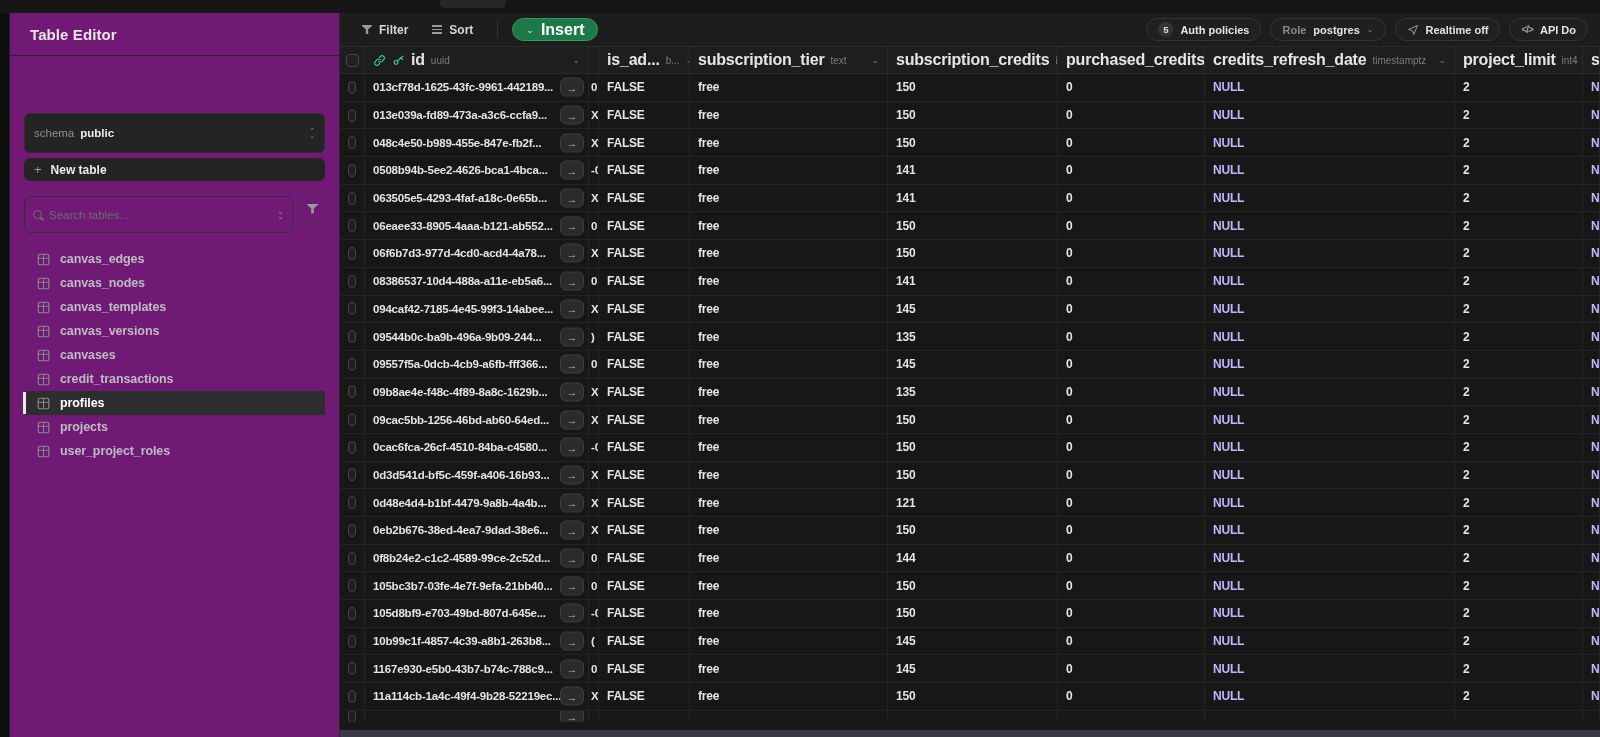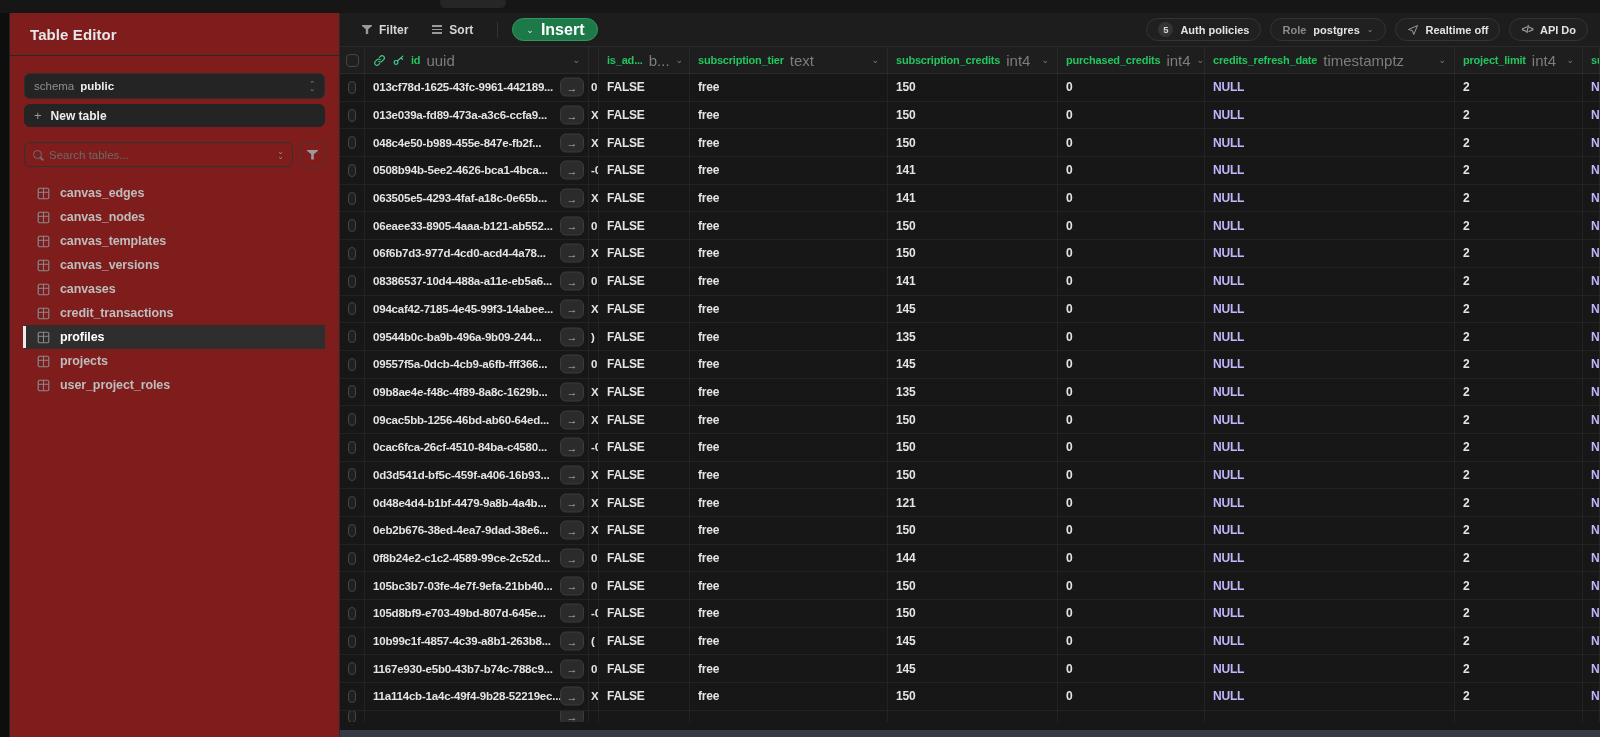--- a/index.html
+++ b/index.html
@@ -4,35 +4,35 @@
 <style>
   * { box-sizing: border-box; margin: 0; padding: 0; }
   html,body { width:1600px; height:737px; overflow:hidden; background:#161616;
     font-family:"Liberation Sans", sans-serif; color:#e6e6e6; }
   .topstrip { position:relative; height:13px; background:#161616; }
   .toppill { position:absolute; left:440px; top:-3px; width:66px; height:11px;
     background:#262626; border-radius:7px; }
   .frame { display:flex; height:724px; }
   .rail { width:10px; background:#0e0e0e; border-right:1px solid #232323; }
   
-  .sidebar { width:330px; background:#7f1d1d; border-right:1px solid #2a2a2b; display:flex; flex-direction:column; }
+  .sidebar { width:330px; background:#701a75; border-right:1px solid #2a2a2b; display:flex; flex-direction:column;gap:40px; }
   .side-head { padding:13px 20px 12px; border-bottom:1px solid #282829; }
   .side-title { font-size:15px; font-weight:700; letter-spacing:.1px; }
   .side-body { padding:17px 14px 0; }
-  .schema-select { height:26px; background:#242425; border:1px solid #2e2e2f; border-radius:6px;
+  .schema-select { height:40px; background:#242425; border:1px solid #2e2e2f; border-radius:6px;
     display:flex; align-items:center; gap:6px; padding:0 9px; cursor:pointer; }
   .schema-label { color:#8f8f8f; font-size:11.5px; }
   .schema-value { color:#ededed; font-size:11.5px; font-weight:700; flex:1; }
   .updown { display:flex; flex-direction:column; gap:0; color:#8f8f8f; font-size:7px; line-height:5px; }
   .newtable { margin-top:5px; height:23px; background:#242425; border:1px solid #242425; border-radius:6px;
     display:flex; align-items:center; gap:9px; padding:0 9px; cursor:pointer; }
   .newtable .plus { color:#9a9a9a; font-size:13px; font-weight:400; }
   .newtable .nt-label { font-size:12px; font-weight:700; color:#ededed; }
   .search-row { margin-top:15px; display:flex; gap:7px; }
-  .search-box { flex:1; height:25px; border:1px solid #313132; border-radius:6px;
+  .search-box { flex:1; height:37px; border:1px solid #313132; border-radius:6px;
     display:flex; align-items:center; padding:0 8px; gap:7px; background:transparent; }
   .mag { width:9px; height:9px; border:1.5px solid #6f6f6f; border-radius:50%; position:relative; flex:none; }
   .mag::after { content:""; position:absolute; width:4px; height:1.5px; background:#6f6f6f;
     transform:rotate(45deg); right:-3px; bottom:-1px; }
   .search-input { flex:1; background:transparent; border:none; outline:none; color:#bbb;
     font-size:11.5px; font-family:inherit; }
   .search-input::placeholder { color:#6b6b6b; }
   .chevs { display:flex; flex-direction:column; color:#8f8f8f; font-size:8px; line-height:4.5px; }
   .filter-btn { width:25px; height:25px; border:1px dashed #3e3e3f; border-radius:6px;
     display:flex; align-items:center; justify-content:center; cursor:pointer; }
@@ -68,22 +68,22 @@
   .badge { width:15px; height:15px; border-radius:50%; background:#343435; color:#d8d8d8;
     font-size:9.5px; font-weight:700; display:flex; align-items:center; justify-content:center; }
   .chev-s { color:#8a8a8a; font-size:8px; }
   .code-ico { color:#9a9a9a; font-size:10px; font-weight:700; letter-spacing:-1px; }
   
   .gridwrap { flex:1; display:flex; flex-direction:column; min-height:0; overflow:hidden; }
   .grow { display:grid; grid-template-columns:25px 224px 10px 91px 198px 170px 147px 250px 128px minmax(0,1fr); }
   .ghead { height:27px; background:#1e1e1f; border-bottom:1px solid #2a2a2b; }
   .hcell { display:flex; align-items:center; gap:6px; padding:0 8px; border-right:1px solid #29292a;
     overflow:hidden; white-space:nowrap; cursor:pointer; }
-  .hname { font-size:11px; font-weight:700; color:#22c55e; letter-spacing:-.2px; }
-  .htype { font-size:15px; color:#7d7d7d; }
+  .hname { font-size:16px; font-weight:700; color:#e5e5e5; letter-spacing:-.2px; }
+  .htype { font-size:10px; color:#7d7d7d; }
   .hchev { margin-left:auto; color:#7d7d7d; font-size:9px; }
   .checkbox { width:13px; height:13px; border:1px solid #464647; border-radius:4px; background:#202021; cursor:pointer; }
   .c-check { display:flex; align-items:center; justify-content:center; padding:0; }
   .row { height:27.7px; border-bottom:1px solid #232324; background:#171717; }
   .cell { display:flex; align-items:center; padding:0 8px; border-right:1px solid #232324;
     font-size:12px; font-weight:600; color:#e4e4e4; overflow:hidden; white-space:nowrap;
     letter-spacing:-.2px; cursor:default; }
   .c-id { position:relative; padding-right:34px; font-size:11.5px; }
   .rowbtn { position:absolute; right:4px; top:50%; transform:translateY(-50%);
     width:24px; height:19px; background:#2b2b2c; border:1px solid #3d3d3e; border-radius:6px;

